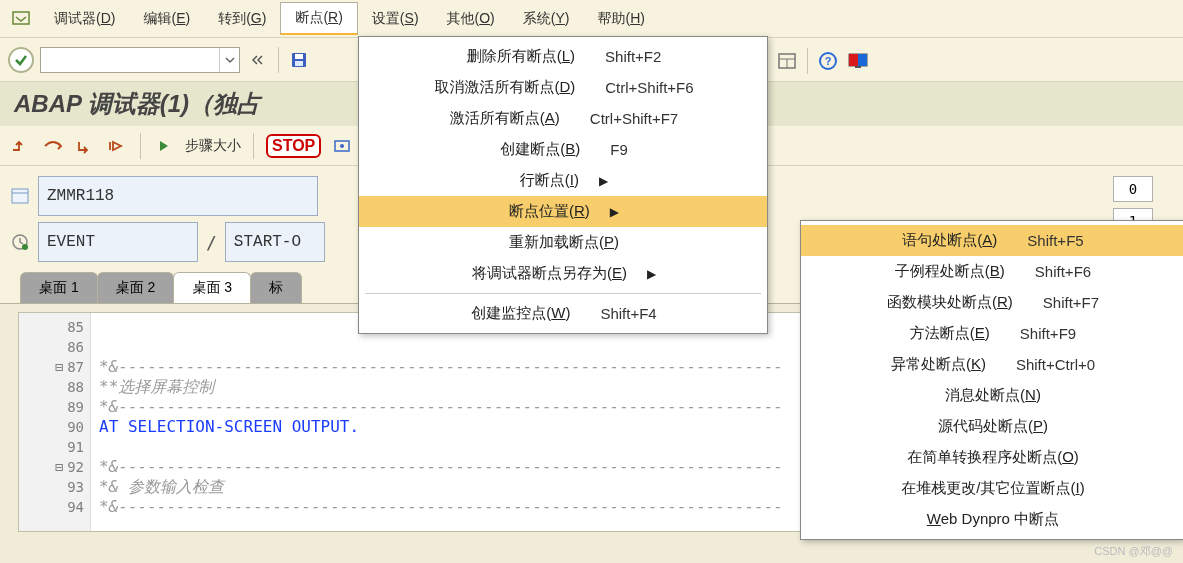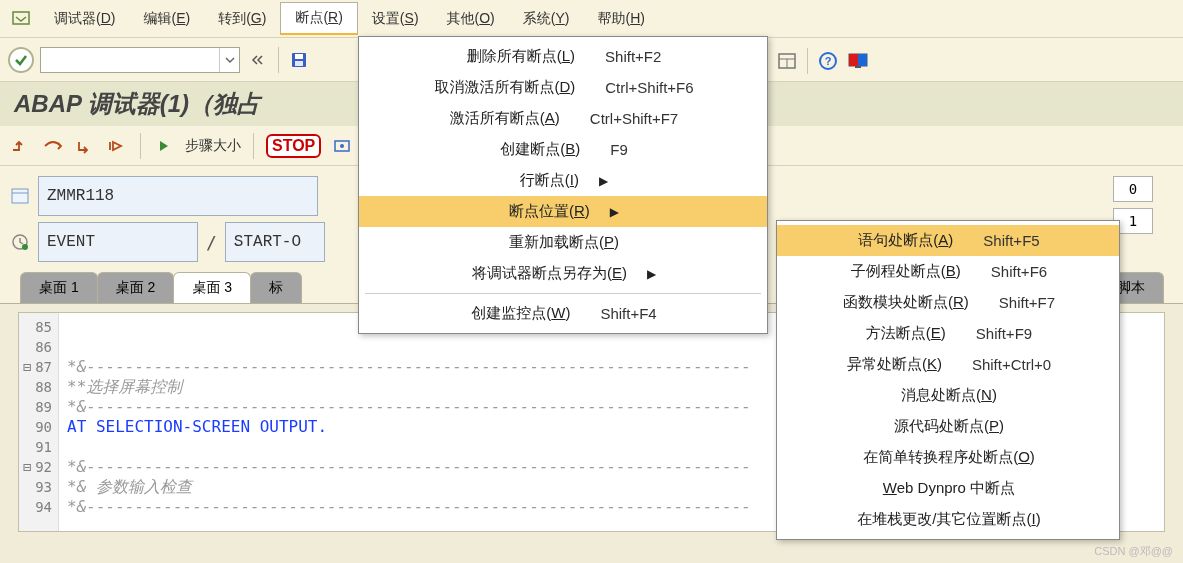--- a/index.html
+++ b/index.html
@@ -31,36 +31,36 @@
 .text-field { height: 40px; background: #ebf2fa; border: 1px solid #9eaec0; padding: 0 8px; font-family: "Consolas", "Courier New", monospace; font-size: 16px; display:flex; align-items:center; color:#333; }
 .slash { font-family: monospace; font-size: 18px; color:#555; }
 .tail-field { background:#fff; border:1px solid #b0b0b0; height:26px; width:40px; display:flex; align-items:center; justify-content:center; font-family:monospace; }
 
 .tabs-row { background: #f7f3de; display: flex; align-items: end; padding: 0 20px; height: 36px; gap:0; border-bottom: 1px solid #b6b29c;}
 .tab { padding: 6px 18px; border: 1px solid #b6b29c; border-bottom:none; border-radius: 6px 6px 0 0; margin-right:-1px; background:#a3a3a3; font-size:14px; cursor:pointer; }
 .tab.active { background:#fff; position:relative; }
 .tab.trail { font-size:14px; }
 
 .code-wrap { background: #fff; margin: 8px 18px; border: 1px solid #c0c0a8; height: 220px; display:flex; }
-.gutter { width: 40px; background: #f2f2f2; border-right: 1px solid #ddd; font-family: monospace; font-size: 14px; text-align: right; padding: 4px 6px; color:#808080; }
+.gutter { width: 72px; background: #f2f2f2; border-right: 1px solid #ddd; font-family: monospace; font-size: 14px; text-align: right; padding: 4px 6px; color:#808080; }
 .gutter div { height: 20px; display:flex; align-items:center; justify-content:flex-end; gap:4px;}
 .code { font-family: "Consolas", monospace; font-size: 16px; padding: 4px 8px; }
 .code div { height: 20px; }
 .comment-gray { color: #9a9a9a; font-style: italic; }
 .kw { color: #1a3cff; }
 
 .dropdown { position: absolute; background: #fff; border: 1px solid #888; box-shadow: 2px 2px 6px rgba(0,0,0,0.25); z-index: 10; padding: 4px 0; }
 .dd-item { display: flex; align-items: center; justify-content: center; padding: 6px 18px 6px 20px; font-size: 15px; color: #222; cursor: pointer; white-space:nowrap; }
 .dd-item.highlight { background: #f7ce6b; }
 .dd-item .arrow { font-size: 12px; margin-left: 20px; }
 .dd-sep { height: 1px; background: #ccc; margin: 4px 6px; }
 .dd-shortcut { color: #333; margin-left: 30px; }
 
 #dd1 { top: 36px; left: 358px; width: 410px; }
-#dd2 { top: 220px; left: 776px; width: 344px; }
+#dd2 { top: 220px; left: 800px; width: 384px; }
 
 .watermark { position:absolute; right:10px; bottom:4px; color:#bbb; font-size:11px; }
 </style>
 </head>
 <body>
 
 <div class="menubar">
   <span class="menu-lead-icon">
     <svg width="18" height="16">
         <rect x="1" y="1" width="16" height="12" fill="none" stroke="#6a8a3a" stroke-width="1.5"></rect>
@@ -308,22 +308,22 @@
     </div>
     <div class="dd-item">
       <span>源代码处断点(<span class="underline">P</span>)</span>
       <span></span>
     </div>
     <div class="dd-item">
       <span>在简单转换程序处断点(<span class="underline">O</span>)</span>
       <span></span>
     </div>
     <div class="dd-item">
+      <span>在堆栈更改/其它位置断点(<span class="underline">I</span>)</span>
+      <span></span>
+    </div>
+    <div class="dd-item">
       <span><span class="underline">W</span>eb Dynpro 中断点</span>
       <span></span>
     </div>
-    <div class="dd-item">
-      <span>在堆栈更改/其它位置断点(<span class="underline">I</span>)</span>
-      <span></span>
-    </div>
   </div>
 
 <div class="watermark">CSDN @邓@@</div>
 
 </body></html>

